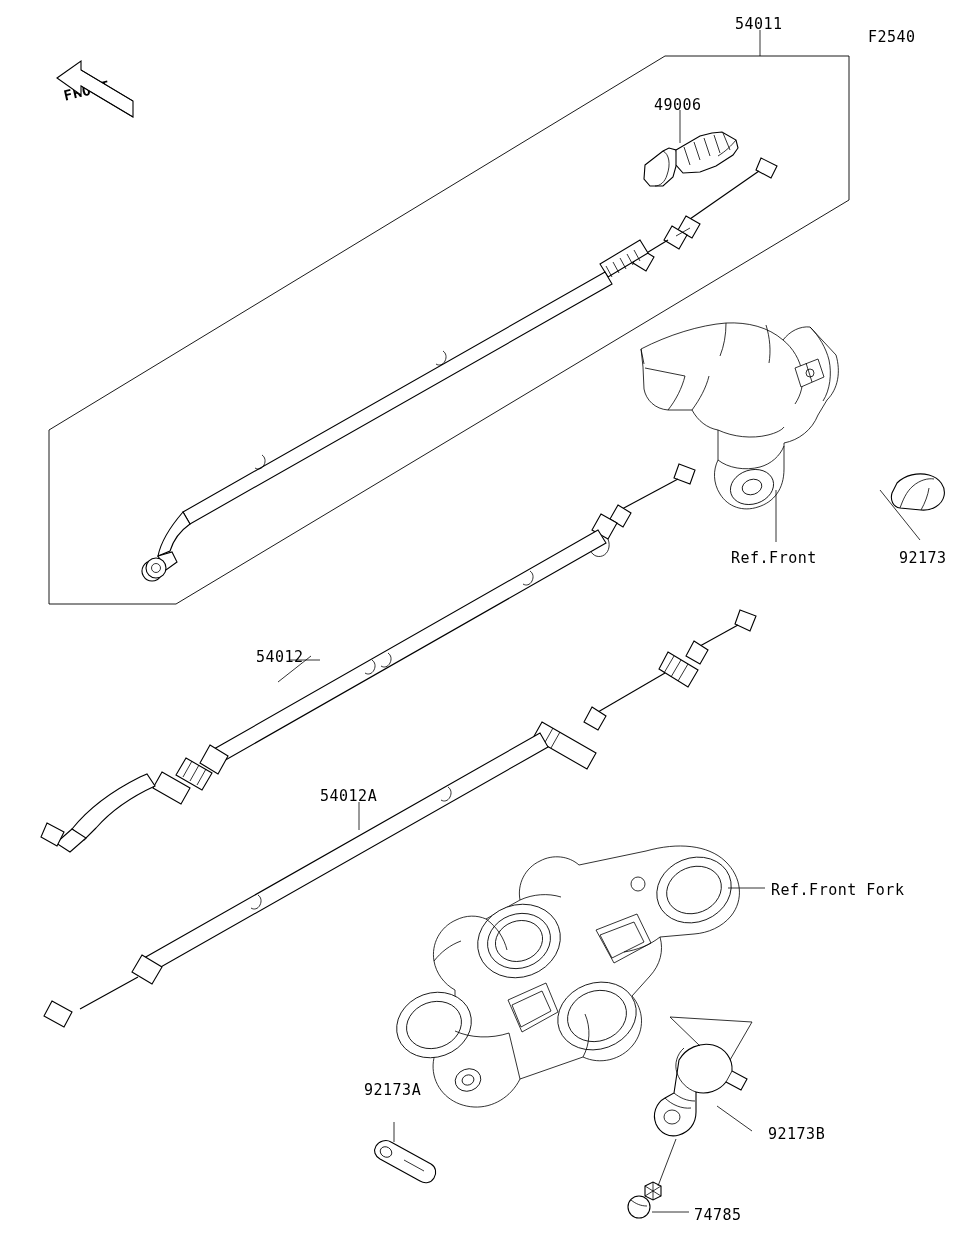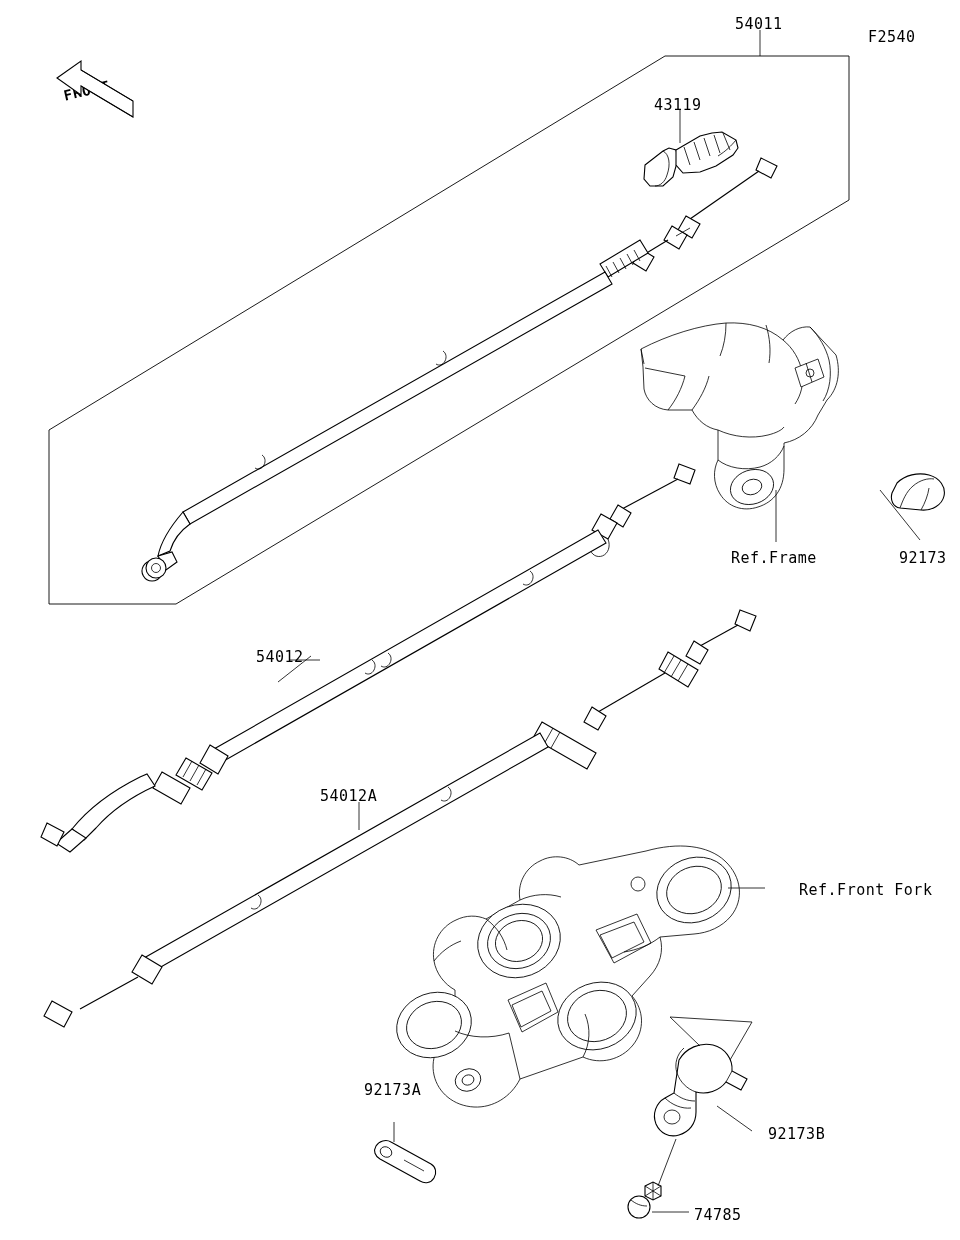--- a/index.html
+++ b/index.html
@@ -70,26 +70,26 @@
   }
 </style>
 </head>
 <body>
 
 <div id="page">
 
   <div class="lbl" style="left:868px; top:28px;">F2540</div>
 
   <div class="lbl" style="left:735px; top:15px;text-align:center;">54011</div>
-  <div class="lbl" style="left:654px; top:96px;">43119</div>
-  <div class="lbl" style="left:731px; top:549px;">Ref.Frame</div>
+  <div class="lbl" style="left:654px; top:96px;">49006</div>
+  <div class="lbl" style="left:731px; top:549px;">Ref.Front</div>
   <div class="lbl" style="left:899px; top:549px;">92173</div>
   <div class="lbl" style="left:256px; top:648px;">54012</div>
   <div class="lbl" style="left:320px; top:787px;">54012A</div>
-  <div class="lbl" style="left:771px; top:881px;margin-left:28px;">Ref.Front Fork</div>
+  <div class="lbl" style="left:771px; top:881px;">Ref.Front Fork</div>
   <div class="lbl" style="left:364px; top:1081px;">92173A</div>
   <div class="lbl" style="left:757px; top:1125px;margin-left:11px;">92173B</div>
   <div class="lbl" style="left:694px; top:1206px;">74785</div>
 
   <div class="front-text">FRONT</div>
 
   <svg viewBox="0 0 960 1240" xmlns="http://www.w3.org/2000/svg">
 
     <g>
       <path class="fillw" d="M57,78 L81,61 L81,70 L133,101 L133,117 L81,86 L81,95 Z"></path>

